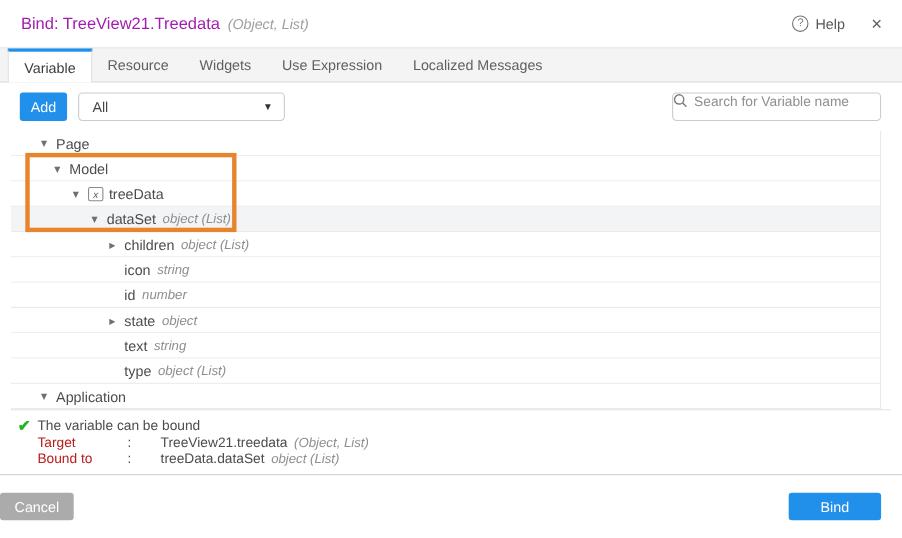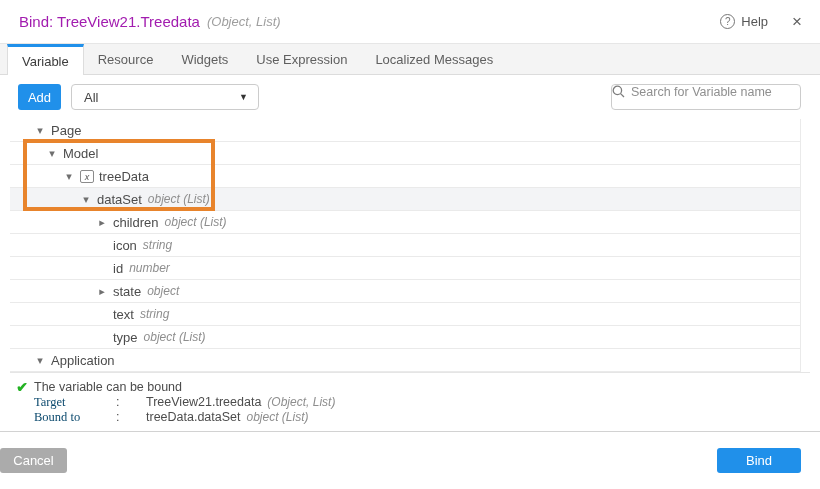--- a/index.html
+++ b/index.html
@@ -45,21 +45,21 @@
 
   
   .highlight-box { position:absolute; left:23px; top:139px; width:192px; height:72px; border:4px solid #e8842c; pointer-events:none; z-index:5; }
 
   
   .status { margin:0 10px; border-top:1px solid #e5e5e5; padding:7px 0 0 0; }
   .status-line { display:flex; align-items:center; line-height:15px; }
   .check-icon { width:24px; text-align:center; color:#23b223; font-size:14px; font-weight:bold; flex:0 0 auto; }
   .status-msg { font-size:12.5px; color:#4c4c4c; }
   .kv { margin-left:24px; }
-  .kv .k { display:inline-block; width:82px; font-size:12.5px; color:#0c4a6e;font-family:Liberation Serif, serif; }
+  .kv .k { display:inline-block; width:82px; font-size:12.5px; color:#b91c1c; }
   .kv .colon { display:inline-block; width:30px; font-size:12.5px; color:#4c4c4c; }
   .kv .v { font-size:12.5px; color:#4c4c4c; }
   .kv .vt { font-size:12px; font-style:italic; color:#8e8e8e; margin-left:6px; }
 
   
   .footer { position:absolute; left:0; right:0; bottom:0; top:431px; border-top:1px solid #d2d2d2; padding:16px 19px 0 0; display:flex; justify-content:space-between; align-items:flex-start; background:#fff; }
   .btn { height:25px; border:none; border-radius:3px; font-size:13px; color:#fff; cursor:pointer; font-family:inherit; }
   .btn-cancel { width:67px; background:#ababab; margin-right:12px; }
   .btn-bind { width:84px; background:#2090ea; }
 </style>

